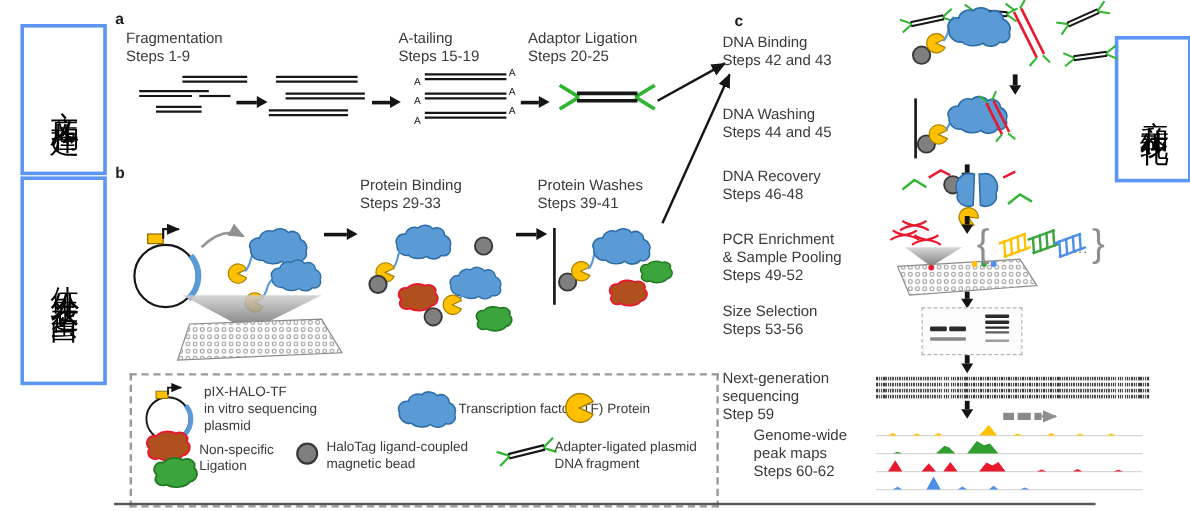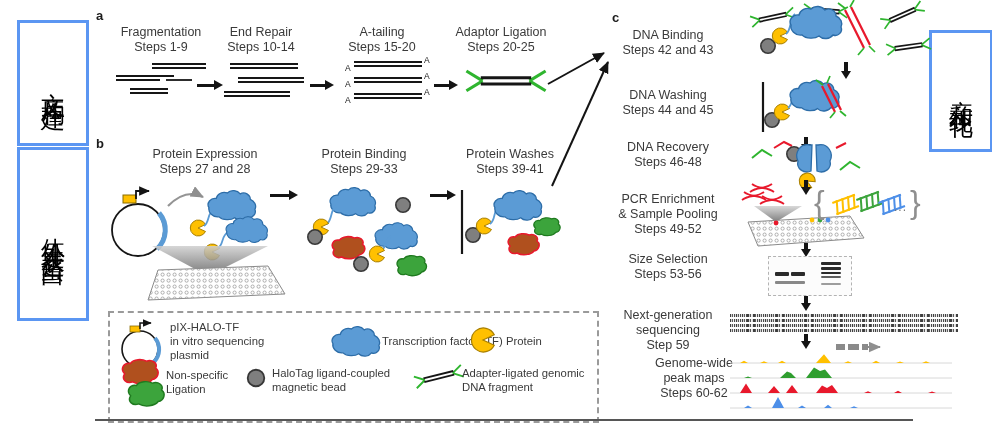--- a/index.html
+++ b/index.html
@@ -3,21 +3,21 @@
 <meta charset="utf-8">
 <style>
   html,body{margin:0;padding:0;background:#fff;}
   .canvas{position:relative;width:992px;height:426px;background:#fff;overflow:hidden;
           font-family:"Liberation Sans",sans-serif;color:#3a3a3a;}
   .cnbox{position:absolute;border:3px solid #5b96f2;background:#fff;
          display:flex;align-items:center;justify-content:center;}
   .cnbox span{writing-mode:vertical-rl;text-orientation:upright;font-size:24px;
               color:#000;letter-spacing:5px;line-height:1;}
   .plabel{position:absolute;font-weight:bold;font-size:13px;color:#1c1c1c;}
-  .step{position:absolute;text-align:center;font-size:12.5px;line-height:1.2;
+  .step{position:absolute;text-align:left;font-size:12.5px;line-height:1.2;
         color:#3a3a3a;white-space:pre-line;}
   .svgabs{position:absolute;overflow:visible;}
   .harr{position:absolute;display:flex;align-items:center;height:12px;}
   .harr .bar{flex:1;height:3px;background:#141414;}
   .harr .head{width:0;height:0;border-top:5px solid transparent;
               border-bottom:5px solid transparent;border-left:9px solid #141414;}
   .darr{position:absolute;display:flex;flex-direction:column;align-items:center;width:12px;}
   .darr .bar{width:3.2px;flex:1;background:#141414;}
   .darr .head{width:0;height:0;border-left:5.5px solid transparent;
               border-right:5.5px solid transparent;border-top:8px solid #141414;}
@@ -88,24 +88,22 @@
   <div class="cnbox" style="left:929px;top:30px;width:58px;height:116px">
     <span>亲和纯化</span>
   </div>
 
   <div class="plabel" style="left:96px;top:8px">a</div>
   <div class="plabel" style="left:96px;top:136px">b</div>
   <div class="plabel" style="left:612px;top:10px">c</div>
 
   <div class="step" style="left:105px;top:25px;width:112px">Fragmentation
 Steps 1-9</div>
-  <div class="step" style="left:213px;top:25px;width:96px">End Repair
-Steps 10-14</div>
   <div class="step" style="left:332px;top:25px;width:100px">A-tailing
-Steps 15-20</div>
+Steps 15-19</div>
   <div class="step" style="left:440px;top:25px;width:122px">Adaptor Ligation
 Steps 20-25</div>
 
   <svg class="svgabs" style="left:108px;top:60px" width="102" height="48">
     <g stroke="#161616" stroke-width="1.8">
       <line x1="44" y1="4" x2="98" y2="4"></line>
         <line x1="44" y1="8" x2="98" y2="8"></line>
       <line x1="8" y1="16" x2="66" y2="16"></line>
         <line x1="8" y1="20" x2="52" y2="20"></line>
       <line x1="58" y1="20" x2="84" y2="20"></line>
@@ -155,22 +153,20 @@
     </div>
   <svg class="svgabs" style="left:458px;top:64px" width="92" height="36">
     <use href="#frag" transform="translate(12,7) scale(1.8)"></use>
   </svg>
 
   <svg class="svgabs" style="left:540px;top:36px" width="76" height="156">
     <line x1="8" y1="48" x2="64" y2="17" stroke="#141414" stroke-width="2" marker-end="url(#ah)"></line>
     <line x1="12" y1="150" x2="68" y2="26" stroke="#141414" stroke-width="2" marker-end="url(#ah)"></line>
   </svg>
 
-  <div class="step" style="left:125px;top:147px;width:160px">Protein Expression
-Steps 27 and 28</div>
   <div class="step" style="left:300px;top:147px;width:128px">Protein Binding
 Steps 29-33</div>
   <div class="step" style="left:448px;top:147px;width:124px">Protein Washes
 Steps 39-41</div>
 
   <svg class="svgabs" style="left:100px;top:182px" width="345" height="132">
     <g>
       <circle cx="38" cy="48" r="26" fill="none" stroke="#161616" stroke-width="1.8"></circle>
       <path d="M59,31 A26,26 0 0 1 57,67" fill="none" stroke="#5b9bd5" stroke-width="5"></path>
       <rect x="23" y="13" width="13" height="8" fill="#ffc000" stroke="#8a6d00" stroke-width="1"></rect>
@@ -394,17 +390,17 @@
   <div class="ltext" style="left:166px;top:368px">Non-specific
 Ligation</div>
   <svg class="svgabs" style="left:242px;top:364px" width="28" height="28">
     <use href="#bead" transform="translate(14,14) scale(1.15)"></use>
   </svg>
   <div class="ltext" style="left:272px;top:366px">HaloTag ligand-coupled
 magnetic bead</div>
   <svg class="svgabs" style="left:408px;top:362px" width="54" height="32">
     <use href="#frag" transform="translate(8,14) rotate(-14) scale(1.1)"></use>
   </svg>
-  <div class="ltext" style="left:462px;top:366px">Adapter-ligated genomic
+  <div class="ltext" style="left:462px;top:366px">Adapter-ligated plasmid
 DNA fragment</div>
 
   <div class="divider"></div>
 </div>
 
 </body></html>

